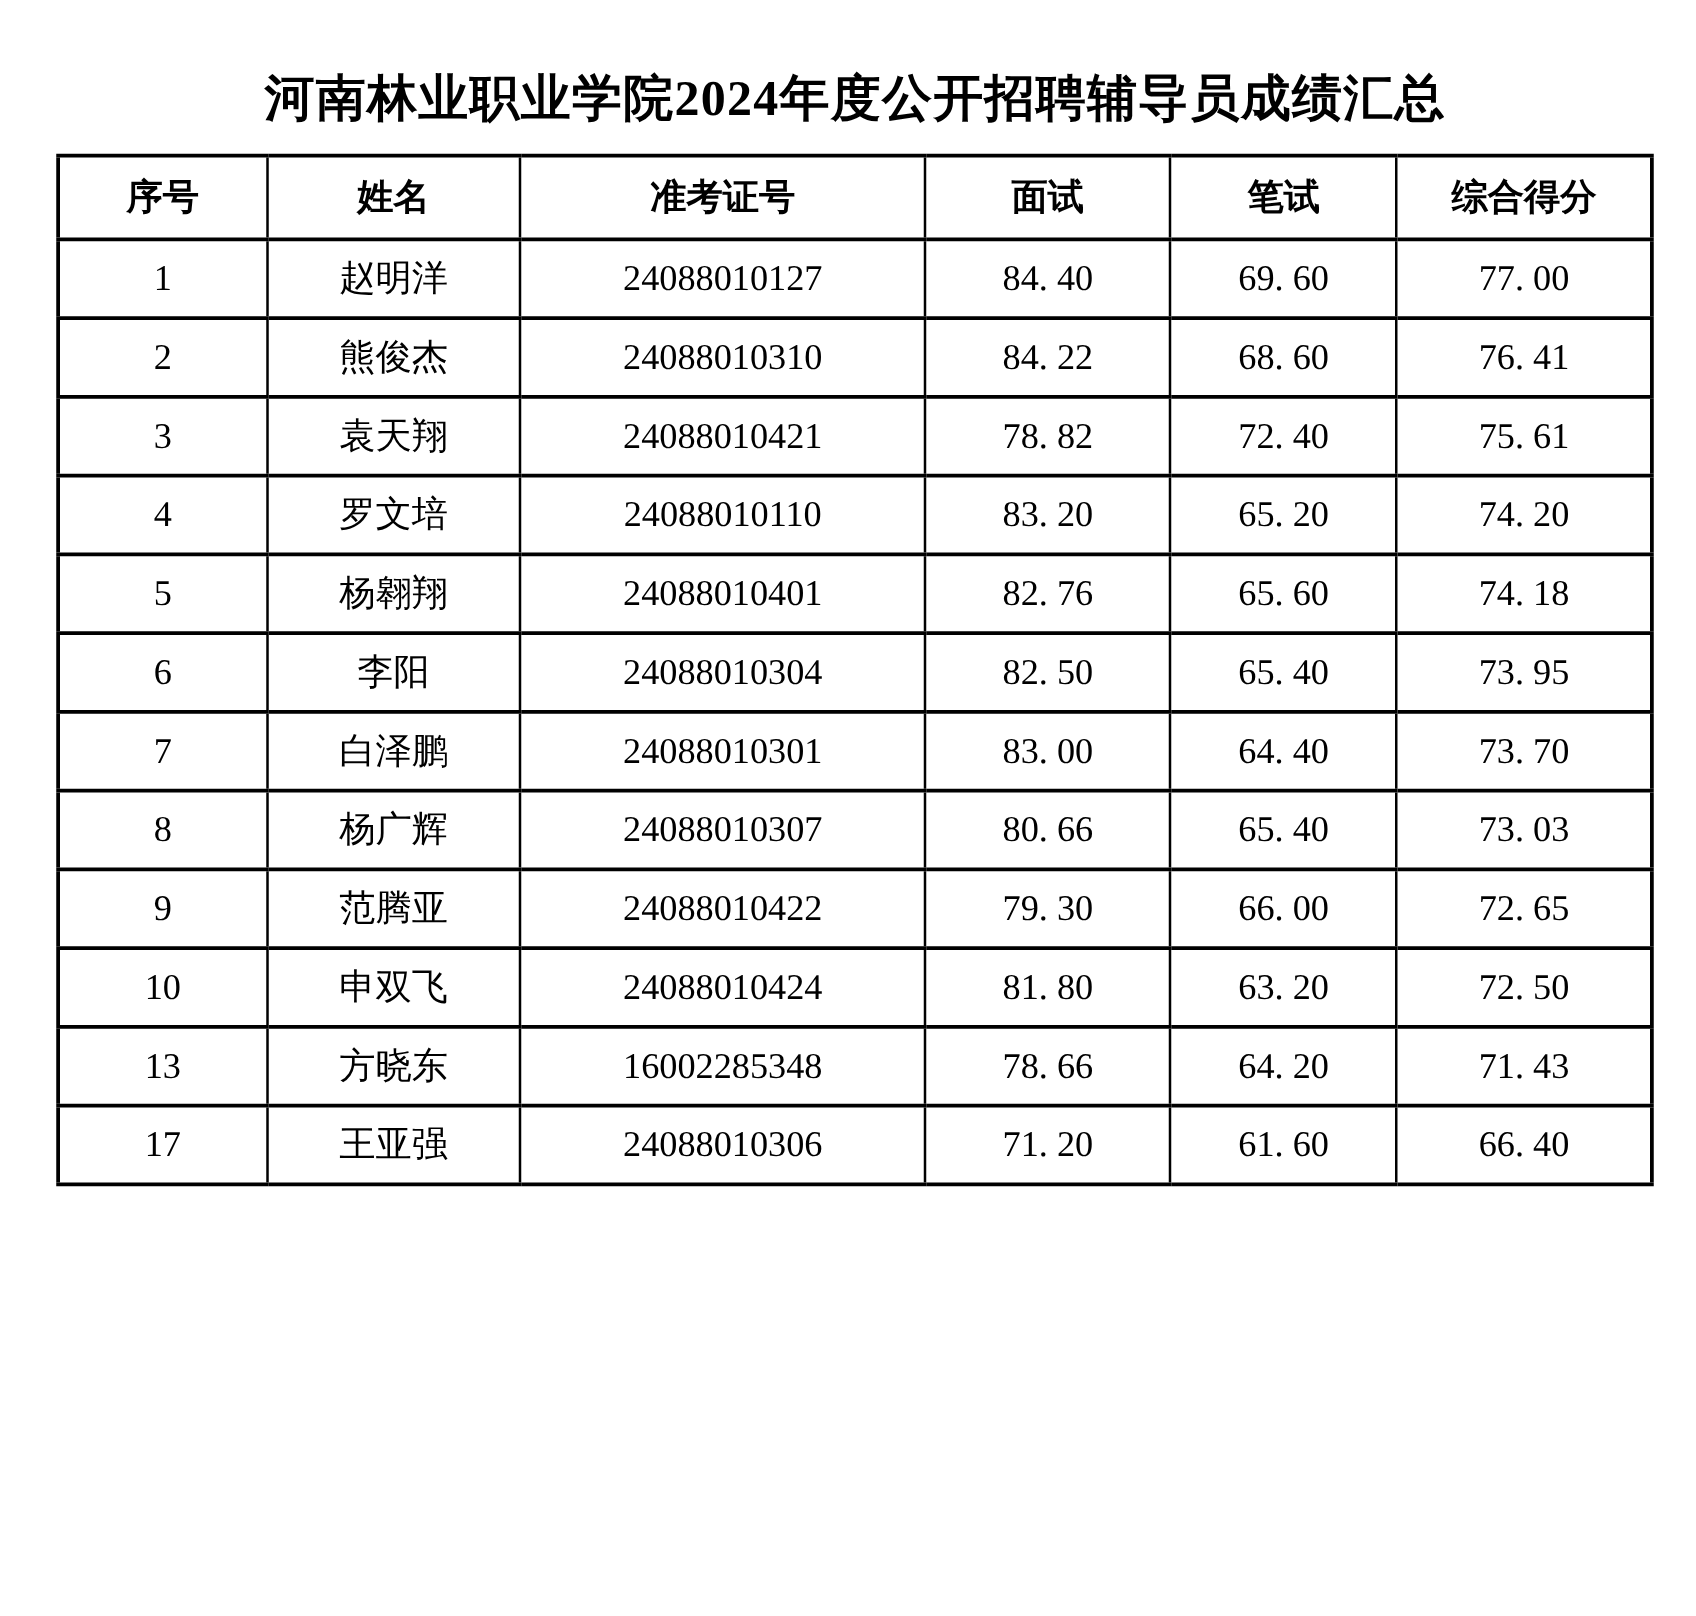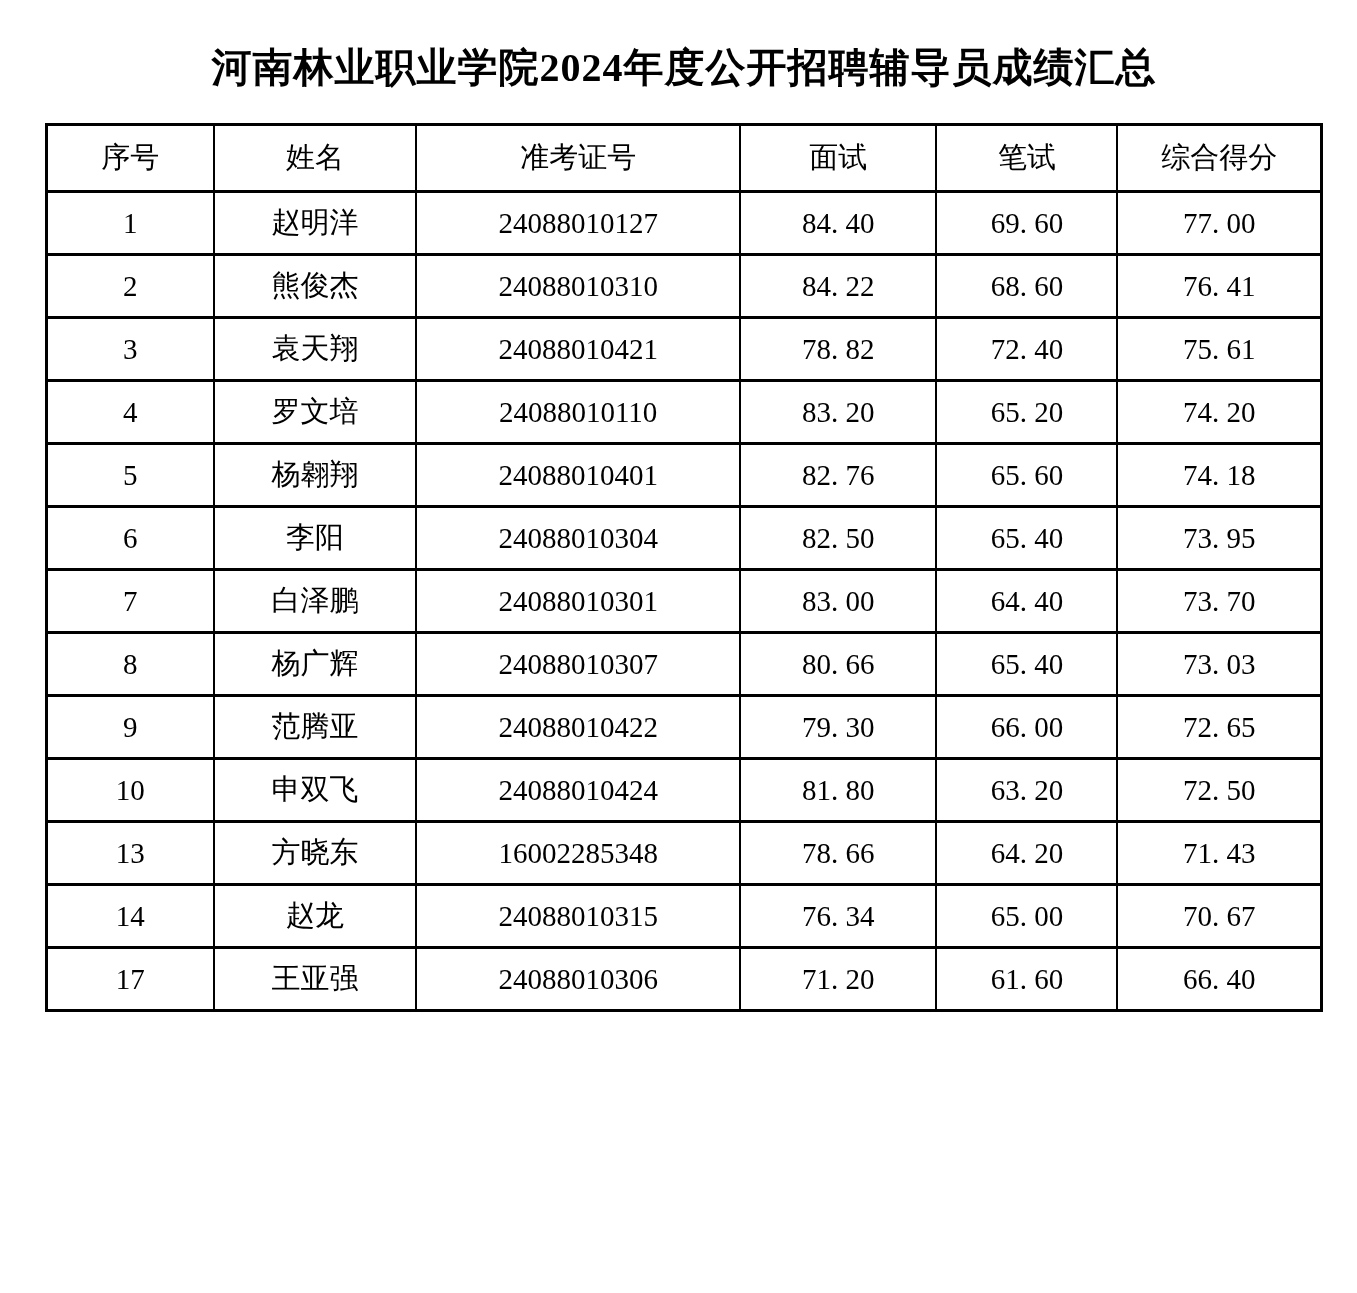--- a/index.html
+++ b/index.html
@@ -9,21 +9,21 @@
   }
   body {
     width: 1357px;
     height: 1293px;
     position: relative;
     color: #000000;
     font-family: "Liberation Serif", "DejaVu Serif", serif;
     overflow: hidden;
   }
   .page-title {
-    margin: 44px 34px 0 45px;
+    margin: 55px 34px 0 45px;
     text-align: center;
     font-size: 40px;
     line-height: 1.2;
     font-weight: bold;
     letter-spacing: 1px;
     white-space: nowrap;
   }
   table.score-table {
     position: absolute;
     left: 45px;
@@ -40,21 +40,21 @@
     border-right: 2px solid #000000;
     border-top: 3px solid #000000;
     border-bottom: 3px solid #000000;
     text-align: center;
     vertical-align: middle;
     font-weight: normal;
     padding: 0;
     overflow: hidden;
     white-space: nowrap;
   }
-  table.score-table thead th { height: 64px; }
+  table.score-table thead th { height: 64px; font-weight: bold; }
   table.score-table tbody td { height: 60px; }
   col.col-index    { width: 13.1%; }
   col.col-name     { width: 15.9%; }
   col.col-ticket   { width: 25.4%; }
   col.col-interview{ width: 15.4%; }
   col.col-written  { width: 14.2%; }
   col.col-composite{ width: 16.0%; }
 </style>
 </head>
 <body>
@@ -163,28 +163,20 @@
       </tr>
       <tr>
         <td>13</td>
         <td>方晓东</td>
         <td>16002285348</td>
         <td>78. 66</td>
         <td>64. 20</td>
         <td>71. 43</td>
       </tr>
       <tr>
-        <td>14</td>
-        <td>赵龙</td>
-        <td>24088010315</td>
-        <td>76. 34</td>
-        <td>65. 00</td>
-        <td>70. 67</td>
-      </tr>
-      <tr>
         <td>17</td>
         <td>王亚强</td>
         <td>24088010306</td>
         <td>71. 20</td>
         <td>61. 60</td>
         <td>66. 40</td>
       </tr>
     </tbody>
 </table>
 

